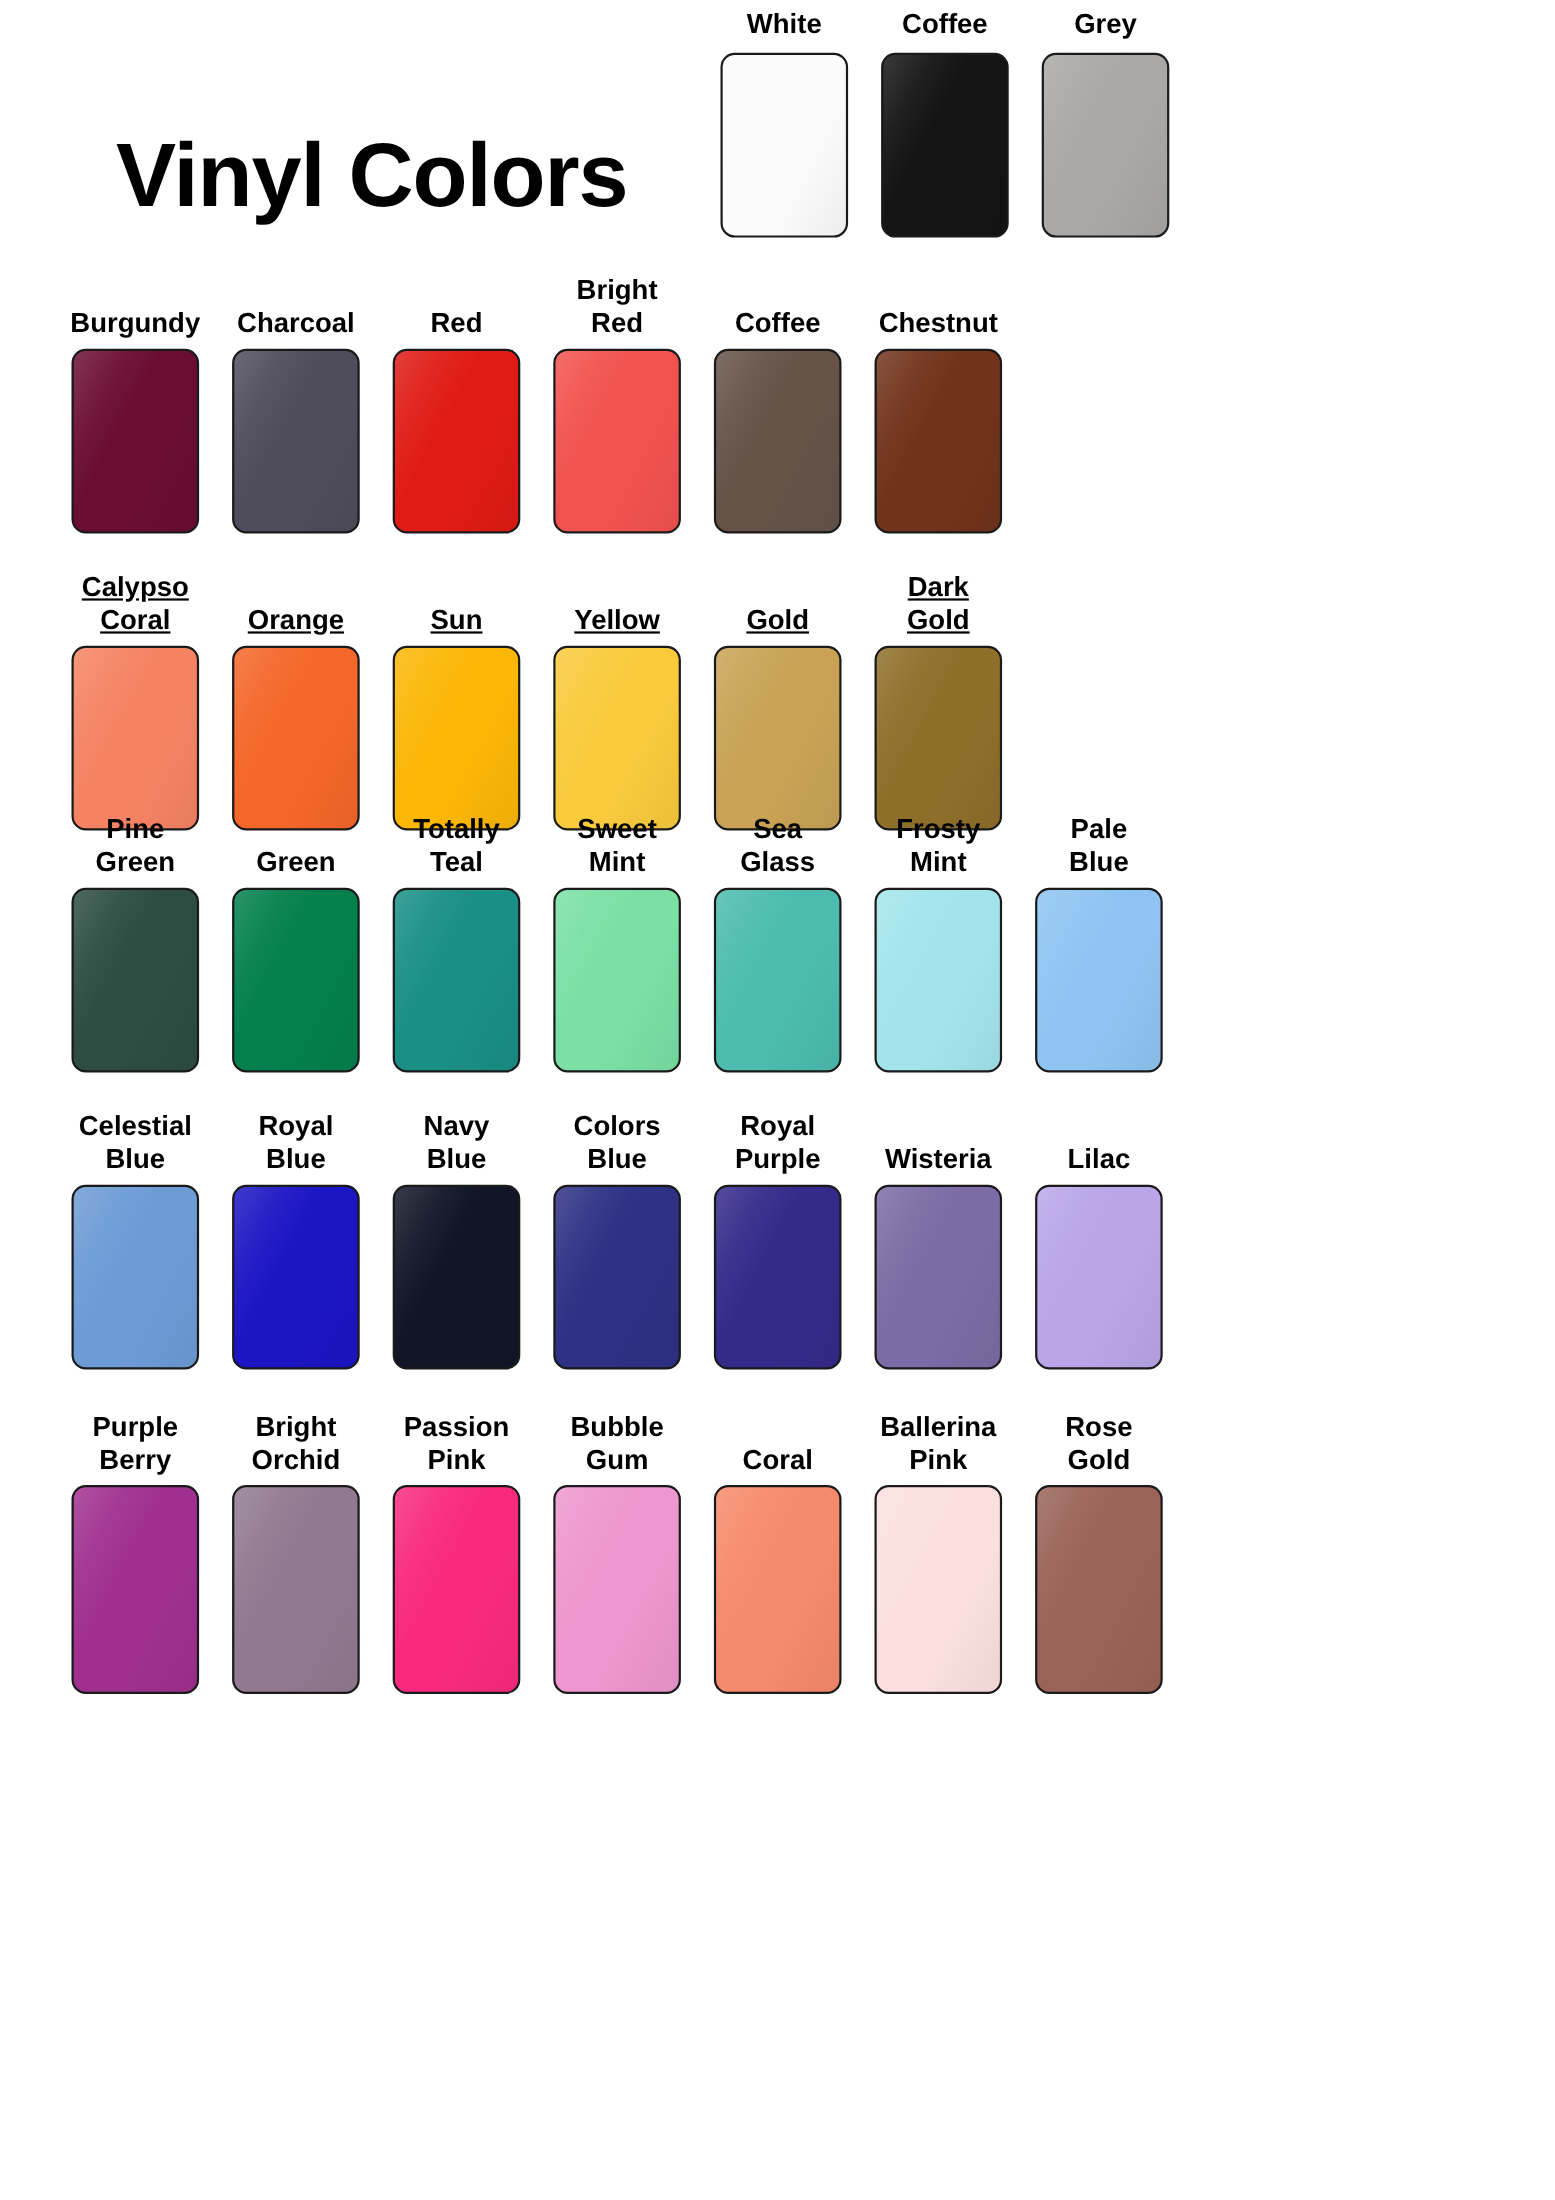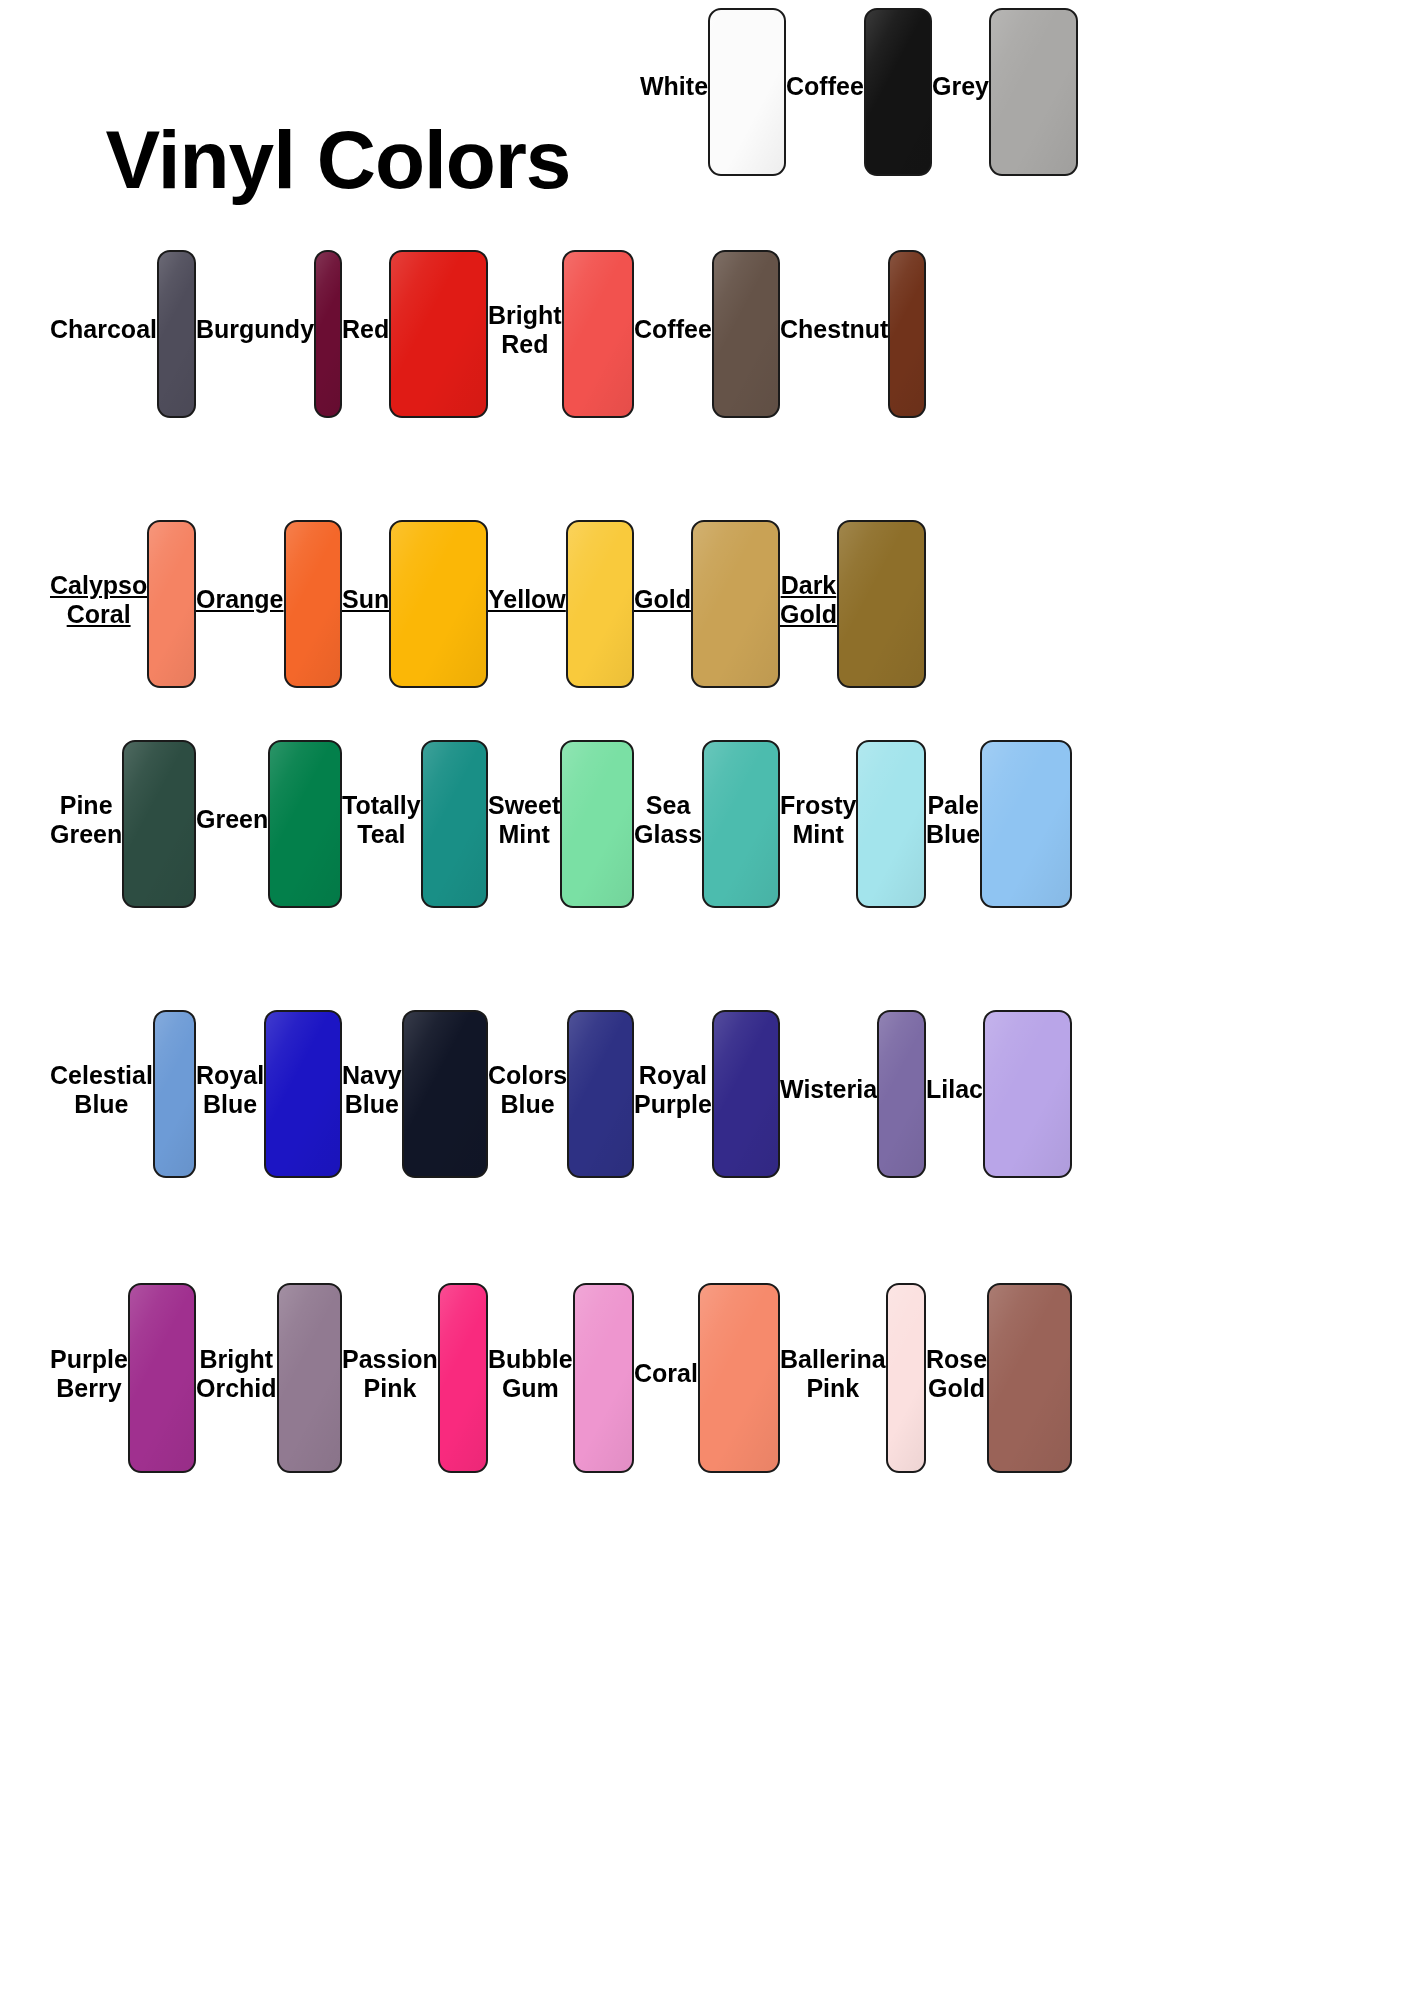--- a/index.html
+++ b/index.html
@@ -45,21 +45,21 @@
     position: absolute;
     left: 50px;
     width: 1330px;
     display: flex;
     align-items: flex-end;
   }
 
   .cell {
     width: 146px;
     display: flex;
-    flex-direction: row;
+    flex-direction: column;
     align-items: center;
     justify-content: flex-start;
   }
 
   .swatch-label {
     font-family: "Liberation Sans", sans-serif;
     font-size: 25px;
     font-weight: 700;
     color: #000000;
     text-align: center;
@@ -124,26 +124,26 @@
           <div class="swatch-label">Coffee</div>
           <div class="swatch" style="background: rgb(20, 20, 20); height: 168px;"></div>
         </div>
         <div class="cell">
           <div class="swatch-label">Grey</div>
           <div class="swatch" style="background: rgb(169, 168, 166); height: 168px;"></div>
         </div>
       </div>
       <div class="row" id="row-1" style="top: 250px; left: 50px; width: 1330px;">
         <div class="cell">
+          <div class="swatch-label">Burgundy</div>
+          <div class="swatch" style="background: rgb(107, 13, 51); height: 168px;"></div>
+        </div>
+        <div class="cell">
           <div class="swatch-label">Charcoal</div>
           <div class="swatch" style="background: rgb(79, 77, 91); height: 168px;"></div>
-        </div>
-        <div class="cell">
-          <div class="swatch-label">Burgundy</div>
-          <div class="swatch" style="background: rgb(107, 13, 51); height: 168px;"></div>
         </div>
         <div class="cell">
           <div class="swatch-label">Red</div>
           <div class="swatch" style="background: rgb(224, 27, 21); height: 168px;"></div>
         </div>
         <div class="cell">
           <div class="swatch-label">Bright
 Red</div>
           <div class="swatch" style="background: rgb(242, 82, 78); height: 168px;"></div>
         </div>

